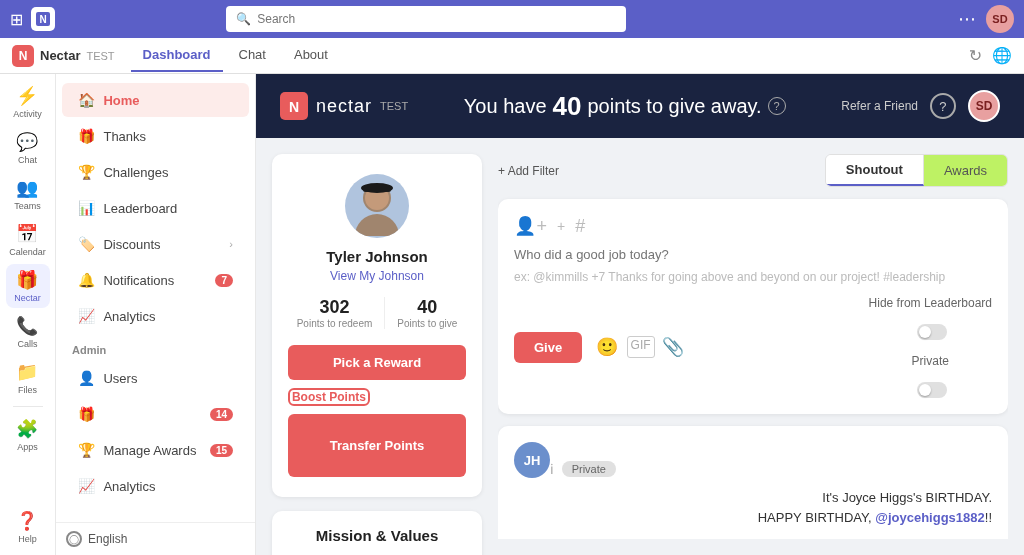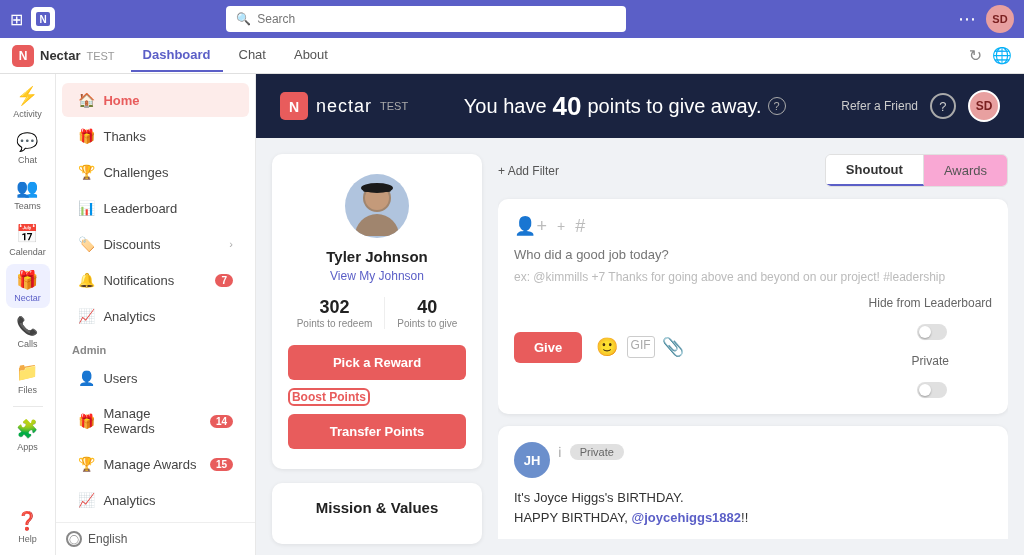--- a/index.html
+++ b/index.html
@@ -237,21 +237,21 @@
       font-size: 12px;
       font-weight: 600;
       cursor: pointer;
     }
     .btn-transfer-points {
       width: 100%;
       background: #e85c5c;
       color: #fff;
       border: none;
       border-radius: 6px;
-      padding: 10px;
+      padding: 24px;
       font-size: 13px;
       font-weight: 600;
       cursor: pointer;
       margin-top: 8px;
     }
     .action-row { display: flex; gap: 8px; width: 100%; }
 
     
     .mission-card {
       background: #fff;
@@ -268,21 +268,21 @@
     
     .right-column { flex: 1; display: flex; flex-direction: column; gap: 12px; overflow: hidden; }
     .add-filter-btn { font-size: 12px; color: #555; cursor: pointer; display: flex; align-items: center; gap: 4px; }
 
     
     .feed-tabs { display: flex; border: 1px solid #e0e0e0; border-radius: 6px; overflow: hidden; }
     .feed-tab {
       padding: 7px 20px;
       font-size: 13px;
       cursor: pointer;
-      background: #f9a8d4;
+      background: #bef264;
       color: #555;
       border: none;
     }
     .feed-tab.active { background: #fff; color: #333; font-weight: 600; border-bottom: 2px solid #5b5fc7; }
     .feed-tab:first-child { border-right: 1px solid #e0e0e0; }
 
     
     .compose-box {
       background: #fff;
       border-radius: 10px;
@@ -324,26 +324,26 @@
       box-shadow: 0 1px 2px rgba(0,0,0,0.3);
     }
 
     
     .feed-post {
       background: #fff;
       border-radius: 10px;
       padding: 16px;
       box-shadow: 0 1px 4px rgba(0,0,0,0.08);
     }
-    .post-header { display: flex; align-items: flex-start; gap: 8px; margin-bottom: 10px; }
+    .post-header { display: flex; align-items: flex-end; gap: 0; margin-bottom: 10px; }
     .post-avatar { width: 36px; height: 36px; border-radius: 50%; background: #6b8fcc; display: flex; align-items: center; justify-content: center; font-size: 13px; font-weight: bold; color: #fff; flex-shrink: 0; }
     .post-meta { display: flex; align-items: center; gap: 8px; }
     .post-info-icon { color: #aaa; font-size: 14px; cursor: pointer; }
     .private-badge { background: #e0e0e0; color: #666; border-radius: 12px; padding: 2px 10px; font-size: 11px; }
-    .post-body { font-size: 13px; color: #333; line-height: 1.5; margin-bottom: 16px; }
+    .post-body { font-size: 13px; color: #333; line-height: 1.5; margin-bottom: 16px; text-align: right; }
     .post-body .mention { color: #5b5fc7; font-weight: 600; }
     .post-img { width: 120px; height: 75px; background: #2a2a2a; border-radius: 6px; overflow: hidden; display: flex; align-items: center; justify-content: center; margin-bottom: 8px; position: relative; }
     .post-img-overlay { color: #ffd700; font-size: 13px; font-weight: bold; text-align: center; }
 
     .left-profile-section { display: flex; flex-direction: column; }
   </style>
 </head>
 <body>
 
 <div class="top-bar">
@@ -459,21 +459,20 @@
     </div>
 
     <div class="nav-section-title">Admin</div>
 
     <div class="nav-item">
       <span class="nav-icon">👤</span>
       <span>Users</span>
     </div>
     <div class="nav-item">
       <span class="nav-icon">🎁</span>
-      <span>Manage Rewards</span>
       <span class="nav-badge">14</span>
     </div>
     <div class="nav-item">
       <span class="nav-icon">🏆</span>
       <span>Manage Awards</span>
       <span class="nav-badge">15</span>
     </div>
     <div class="nav-item">
       <span class="nav-icon">📈</span>
       <span>Analytics</span>

